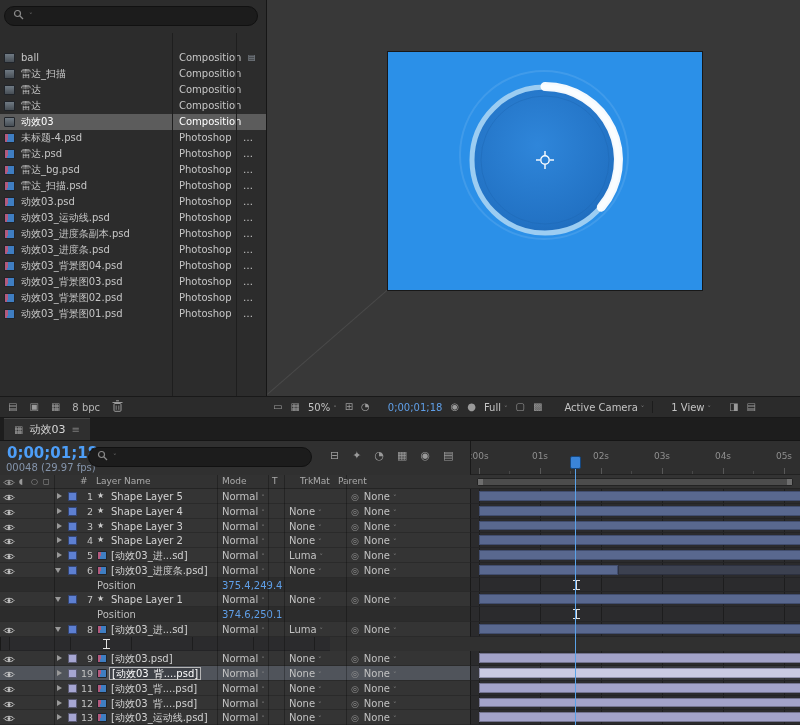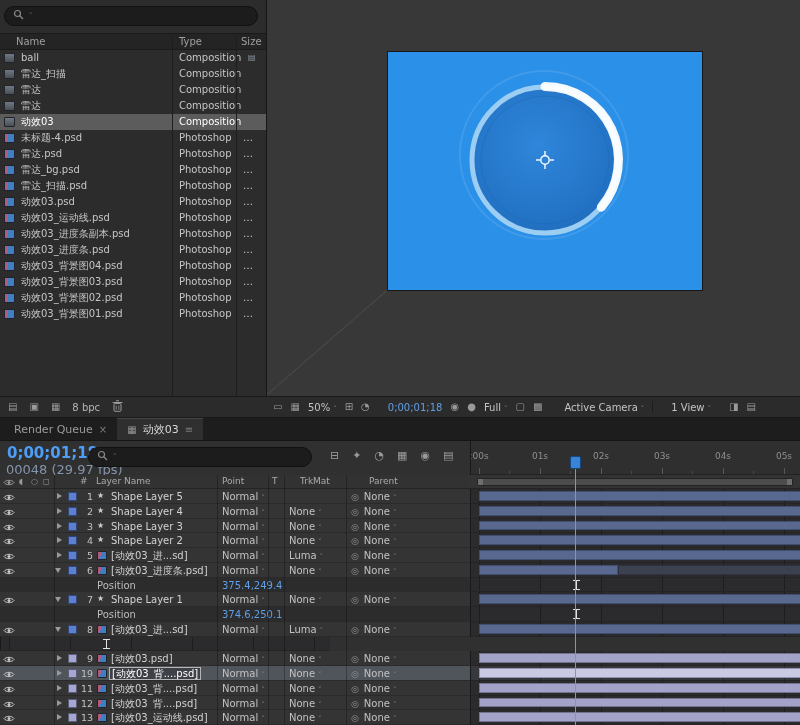--- a/index.html
+++ b/index.html
@@ -46,21 +46,21 @@
 
 .tabsbar{position:absolute;left:0;top:418px;width:800px;height:22px;background:#1d1d1d;display:flex;align-items:stretch;padding-left:4px;}
 .tab{display:flex;align-items:center;gap:6px;padding:0 10px;font-size:11px;color:#9b9b9b;}
 .tab .tab-x{color:#7a7a7a;font-size:10px;}
 .tab.active{background:#2f2f2f;color:#d8d8d8;box-shadow:inset 0 1px 0 #454545;}
 .tab-icon{color:#9a9a9a;font-size:10px;}
 
 
 .timeline{position:absolute;left:0;top:440px;width:800px;height:285px;background:#303030;border-top:1px solid #151515;}
 .tc-big{position:absolute;left:7px;top:3px;font-size:15px;font-weight:bold;color:#4d9ef8;}
-.tc-sub{position:absolute;left:6px;top:21px;font-size:13px;color:#8494ab;}
+.tc-sub{position:absolute;left:6px;top:21px;font-size:10px;color:#8494ab;}
 .tl-search{position:absolute;left:88px;top:6px;width:224px;height:20px;background:#1c1c1c;border:1px solid #111;border-radius:10px;display:flex;align-items:center;gap:5px;padding:0 8px;color:#8a8a8a;}
 .tl-icons{position:absolute;left:330px;top:9px;display:flex;gap:13px;}
 .tl-icons .ic{font-size:11px;}
 .ruler{position:absolute;left:470px;top:0;width:330px;height:34px;background:#2f2f2f;border-left:1px solid #191919;border-bottom:1px solid #222;overflow:hidden;}
 .rlabel{position:absolute;top:10px;transform:translateX(-50%);font-size:9px;color:#8f8f8f;}
 .rtick{position:absolute;bottom:0;width:1px;height:6px;background:#585858;}
 .rtick.half{height:3px;background:#484848;}
 .colhead{position:absolute;left:0;top:34px;width:470px;height:14px;background:#323232;border-bottom:1px solid #242424;font-size:9px;color:#ababab;}
 .h-txt{position:absolute;top:1px;}
 .h-ic{position:absolute;top:2px;font-size:8px;color:#9a9a9a;}
@@ -115,25 +115,20 @@
   <div class="project">
     <div class="psearch-row">
       <div class="psearch">
         <span><svg width="11" height="11" viewBox="0 0 11 11">
               <circle cx="4.5" cy="4.5" r="3" fill="none" stroke="#8a8a8a" stroke-width="1.2"></circle>
               <line x1="7" y1="7" x2="10" y2="10" stroke="#8a8a8a" stroke-width="1.2"></line>
             </svg></span>
         <span class="scaret">˅</span>
       </div>
     </div>
-    <div class="pcols">
-      <span class="cName">Name</span>
-      <span class="cType">Type</span>
-      <span class="cSize">Size</span>
-    </div>
     <div class="pitems">
         <div class="prow">
           <span class="picon comp"></span>
           <span class="pname">ball</span>
           <span class="ptype">Composition</span>
           <span class="pbadge">▤</span>
         </div>
         <div class="prow">
           <span class="picon comp"></span>
           <span class="pname">雷达_扫描</span>
@@ -285,24 +280,20 @@
       <span class="ic">▩</span>
       <span class="dd mlA"><b>Active Camera</b><i class="caret">˅</i></span>
       <span class="sep"></span>
       <span class="dd ml1"><b>1 View</b><i class="caret">˅</i></span>
       <span class="ic ml1">◨</span>
       <span class="ic">▤</span>
     </div>
   </div>
 
   <div class="tabsbar">
-    <div class="tab">
-      <span class="tab-label">Render Queue</span>
-      <span class="tab-x">×</span>
-    </div>
     <div class="tab active">
       <span class="tab-icon">▦</span>
       <span class="tab-label">动效03</span>
       <span class="tab-x">≡</span>
     </div>
   </div>
 
   <div class="timeline">
     <div class="tc-big">0;00;01;18</div>
     <div class="tc-sub">00048 (29.97 fps)</div>
@@ -343,24 +334,24 @@
     <div class="colhead">
       <span class="h-eye"><svg width="12" height="9" viewBox="0 0 12 9">
             <path d="M1 4.5C3 1.6 9 1.6 11 4.5C9 7.4 3 7.4 1 4.5Z" fill="none" stroke="#9a9a9a"></path>
             <circle cx="6" cy="4.5" r="1.5" fill="#9a9a9a"></circle>
           </svg></span>
       <span class="h-ic" style="left:19px">◖</span>
       <span class="h-ic" style="left:31px">○</span>
       <span class="h-ic" style="left:43px">◻</span>
       <span class="h-txt" style="left:80px">#</span>
       <span class="h-txt" style="left:96px">Layer Name</span>
-      <span class="h-txt" style="left:222px">Point</span>
+      <span class="h-txt" style="left:222px">Mode</span>
       <span class="h-txt" style="left:272px">T</span>
       <span class="h-txt" style="left:300px">TrkMat</span>
-      <span class="h-txt" style="left:369px">Parent</span>
+      <span class="h-txt" style="left:338px">Parent</span>
     </div>
     <div class="workband">
       <div class="workbar"></div>
     </div>
     <div class="rows">
         <div class="trow layer">
           <div class="tl-left">
             <span class="c-eye"><svg width="12" height="9" viewBox="0 0 12 9">
                 <path d="M1 4.5C3 1.6 9 1.6 11 4.5C9 7.4 3 7.4 1 4.5Z" fill="none" stroke="#c9c9c9" stroke-width="1"></path>
                 <circle cx="6" cy="4.5" r="1.5" fill="#c9c9c9"></circle>

